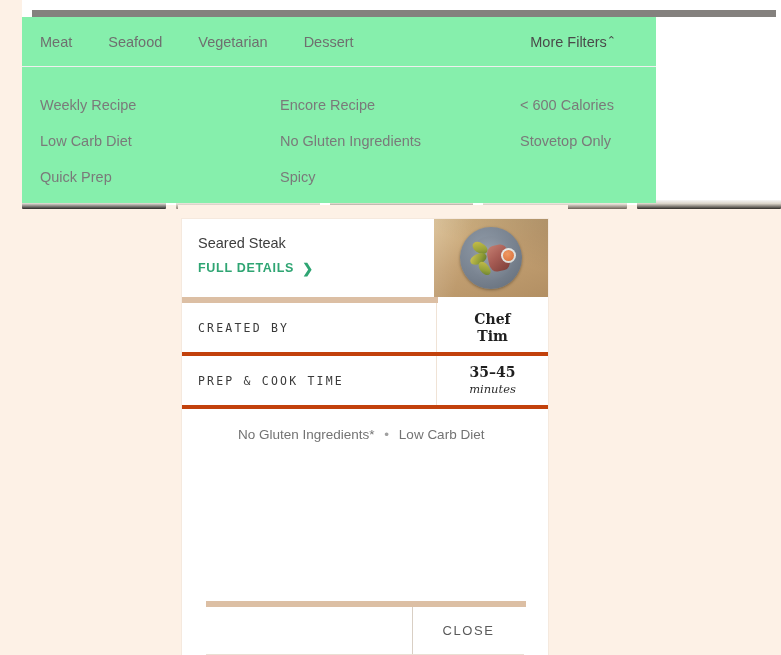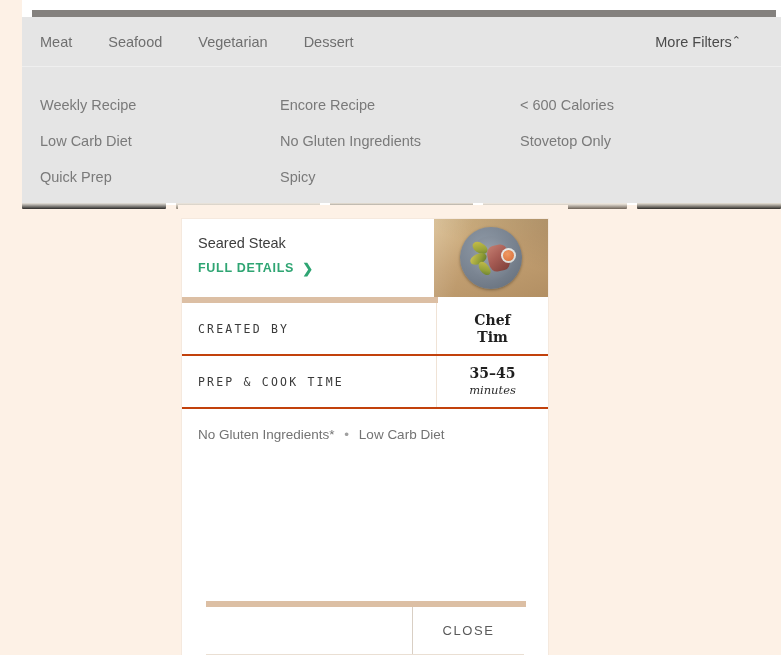--- a/index.html
+++ b/index.html
@@ -64,23 +64,23 @@
     width: 744px;
     height: 7px;
     background: #84817e;
   }
 
   
   .filter-panel {
     position: absolute;
     left: 22px;
     top: 17px;
-    width: 759px;
+    width: 634px;
     height: 186px;
-    background: #e5e5e5;
+    background: #86efac;
   }
 
   .filter-tabs-row {
     height: 50px;
     display: flex;
     align-items: center;
     padding: 0 18px 0 18px;
     border-bottom: 1px solid #efefef;
   }
 
@@ -264,21 +264,21 @@
     height: 6px;
     width: 256px;
     background: #dcbfa4;
   }
 
   
   .spec-table { width: 100%; }
   .spec-row {
     display: flex;
     height: 53px;
-    border-bottom: 2px solid #c2410c;
+    border-bottom: 4px solid #c2410c;
   }
   .spec-label {
     flex: 1;
     display: flex;
     align-items: center;
     padding-left: 16px;
     font-family: "DejaVu Sans Mono", "Liberation Mono", monospace;
     font-size: 11.5px;
     letter-spacing: 2.2px;
     color: #3a3a3a;
@@ -308,20 +308,21 @@
     line-height: 1.3;
     margin-top: 1px;
   }
   .spec-row.tall { height: 56px; }
 
   
   .tags-line {
     padding: 18px 0 0 16px;
     font-size: 13.5px;
     color: #737373;
+    margin-left: 40px;
   }
   .tag-dot { padding: 0 6px; color: #a0a0a0; }
 
   
   .card-footer {
     position: absolute;
     left: 0;
     bottom: 0;
     width: 100%;
   }

